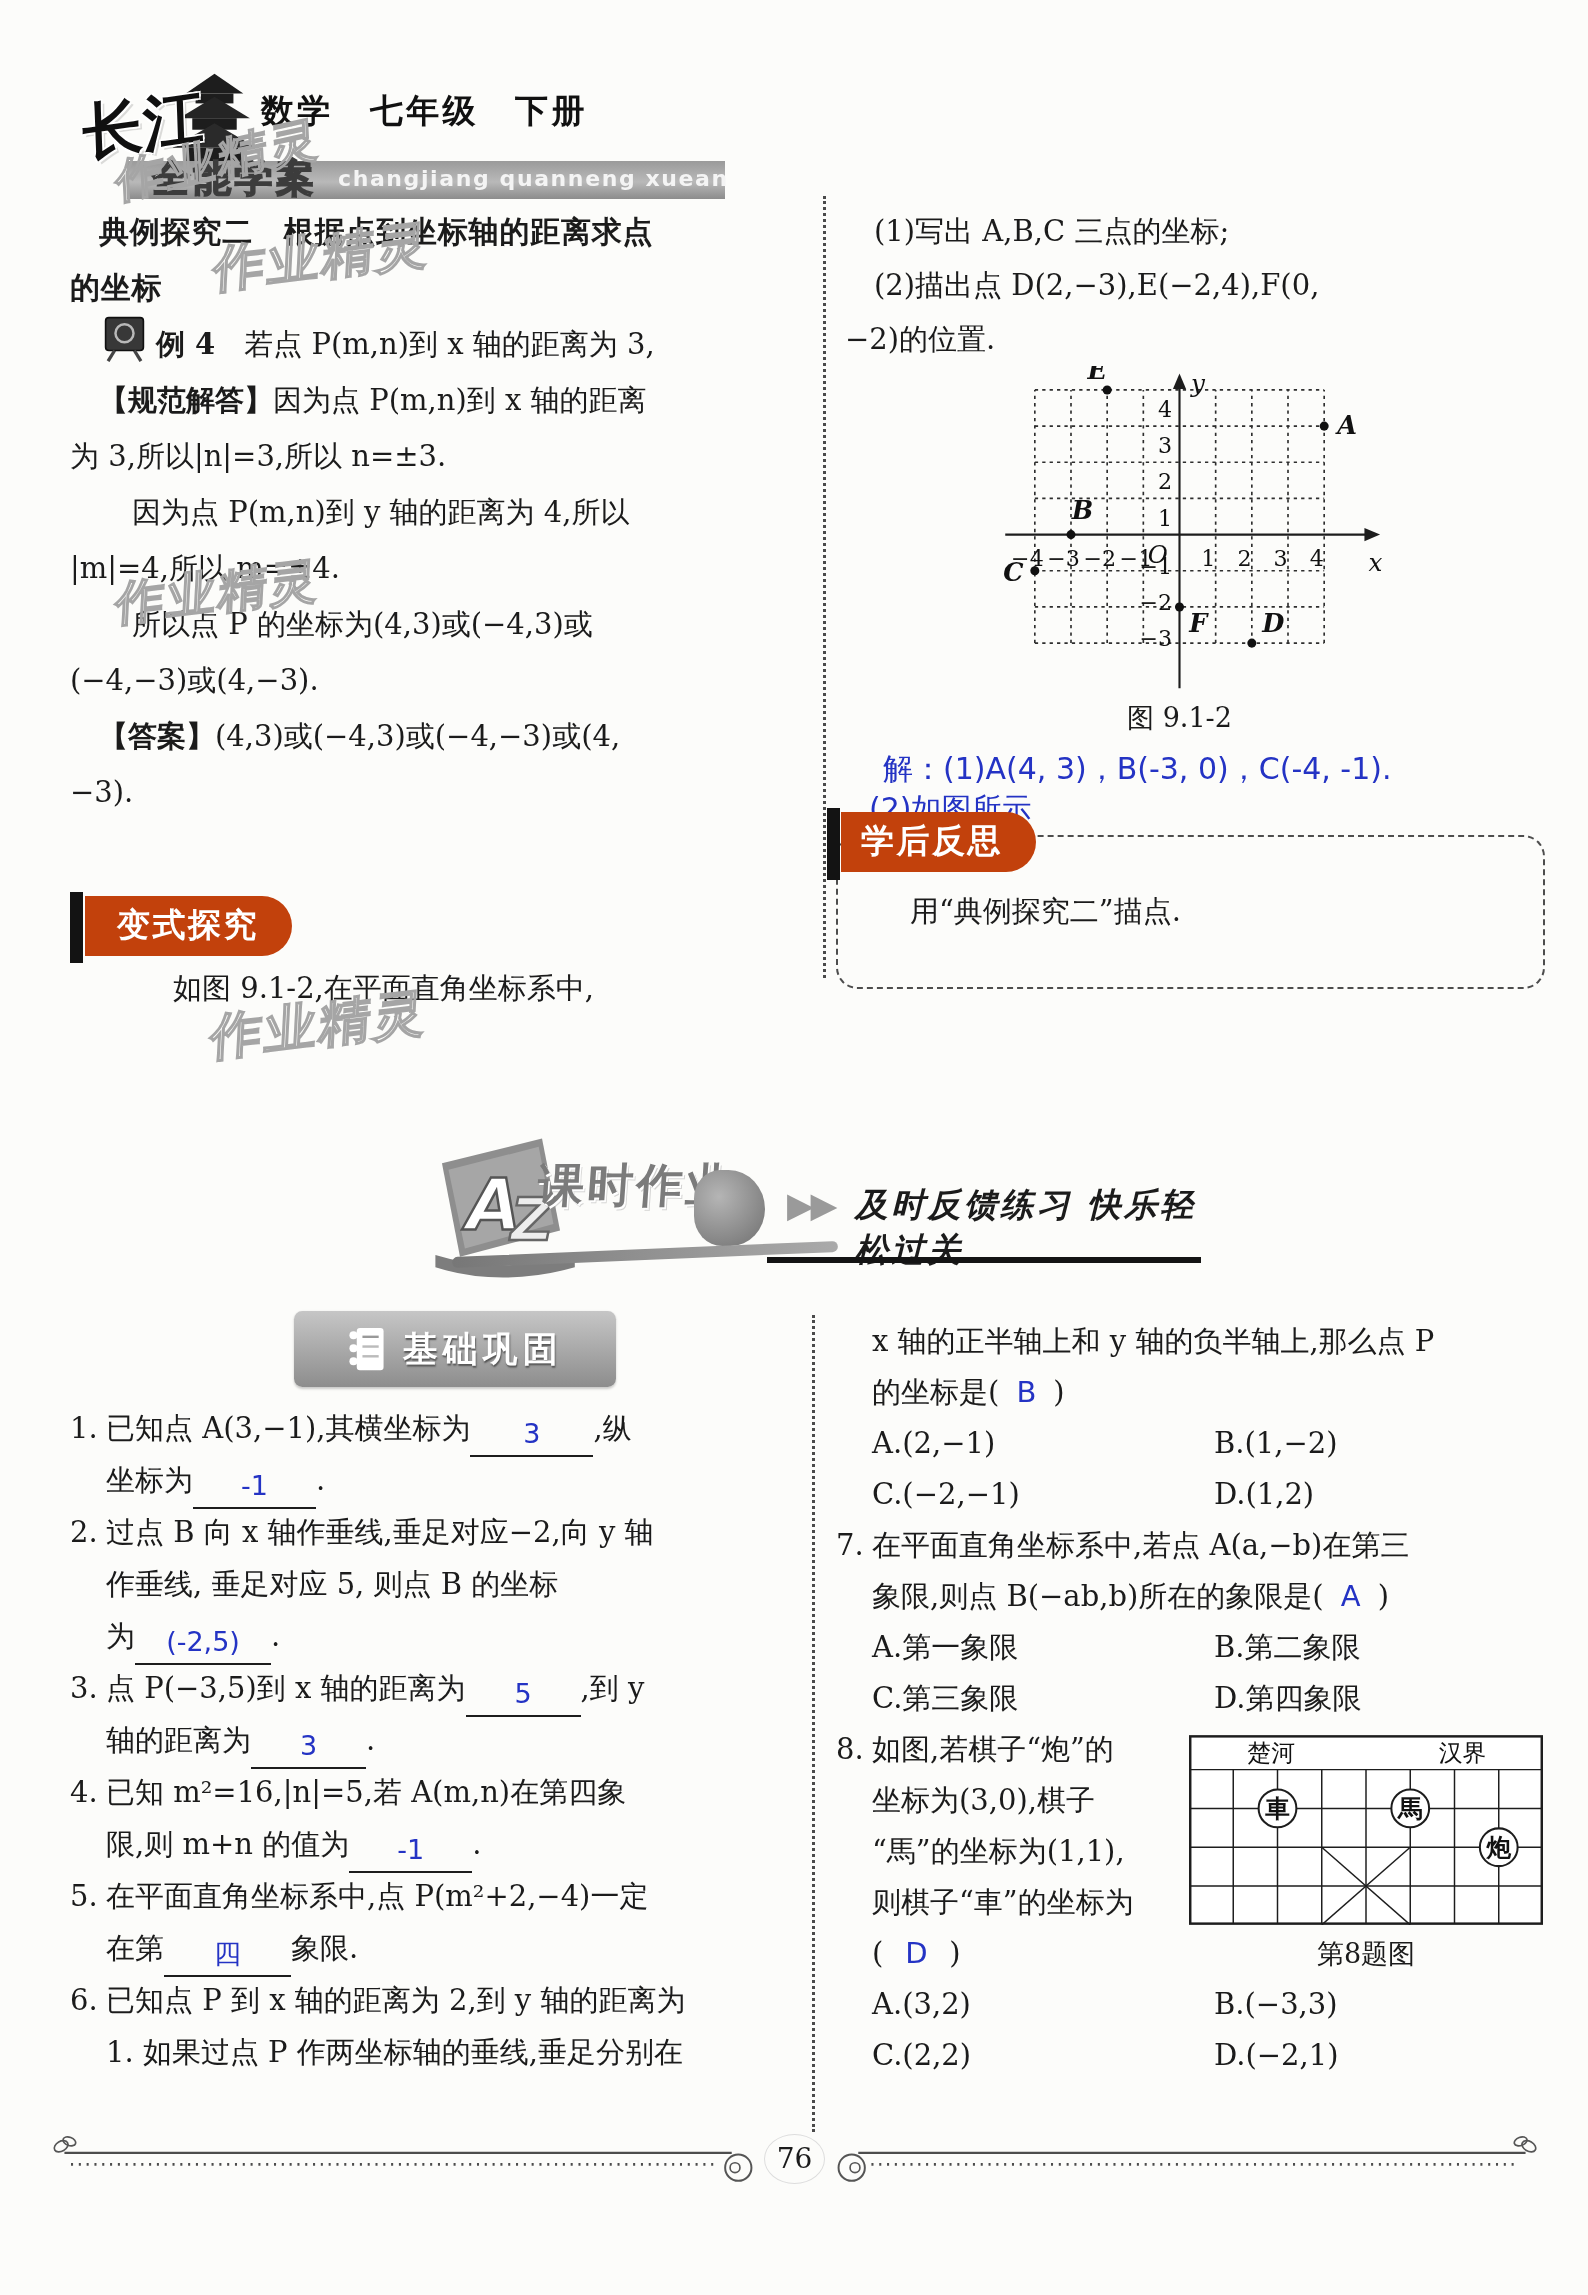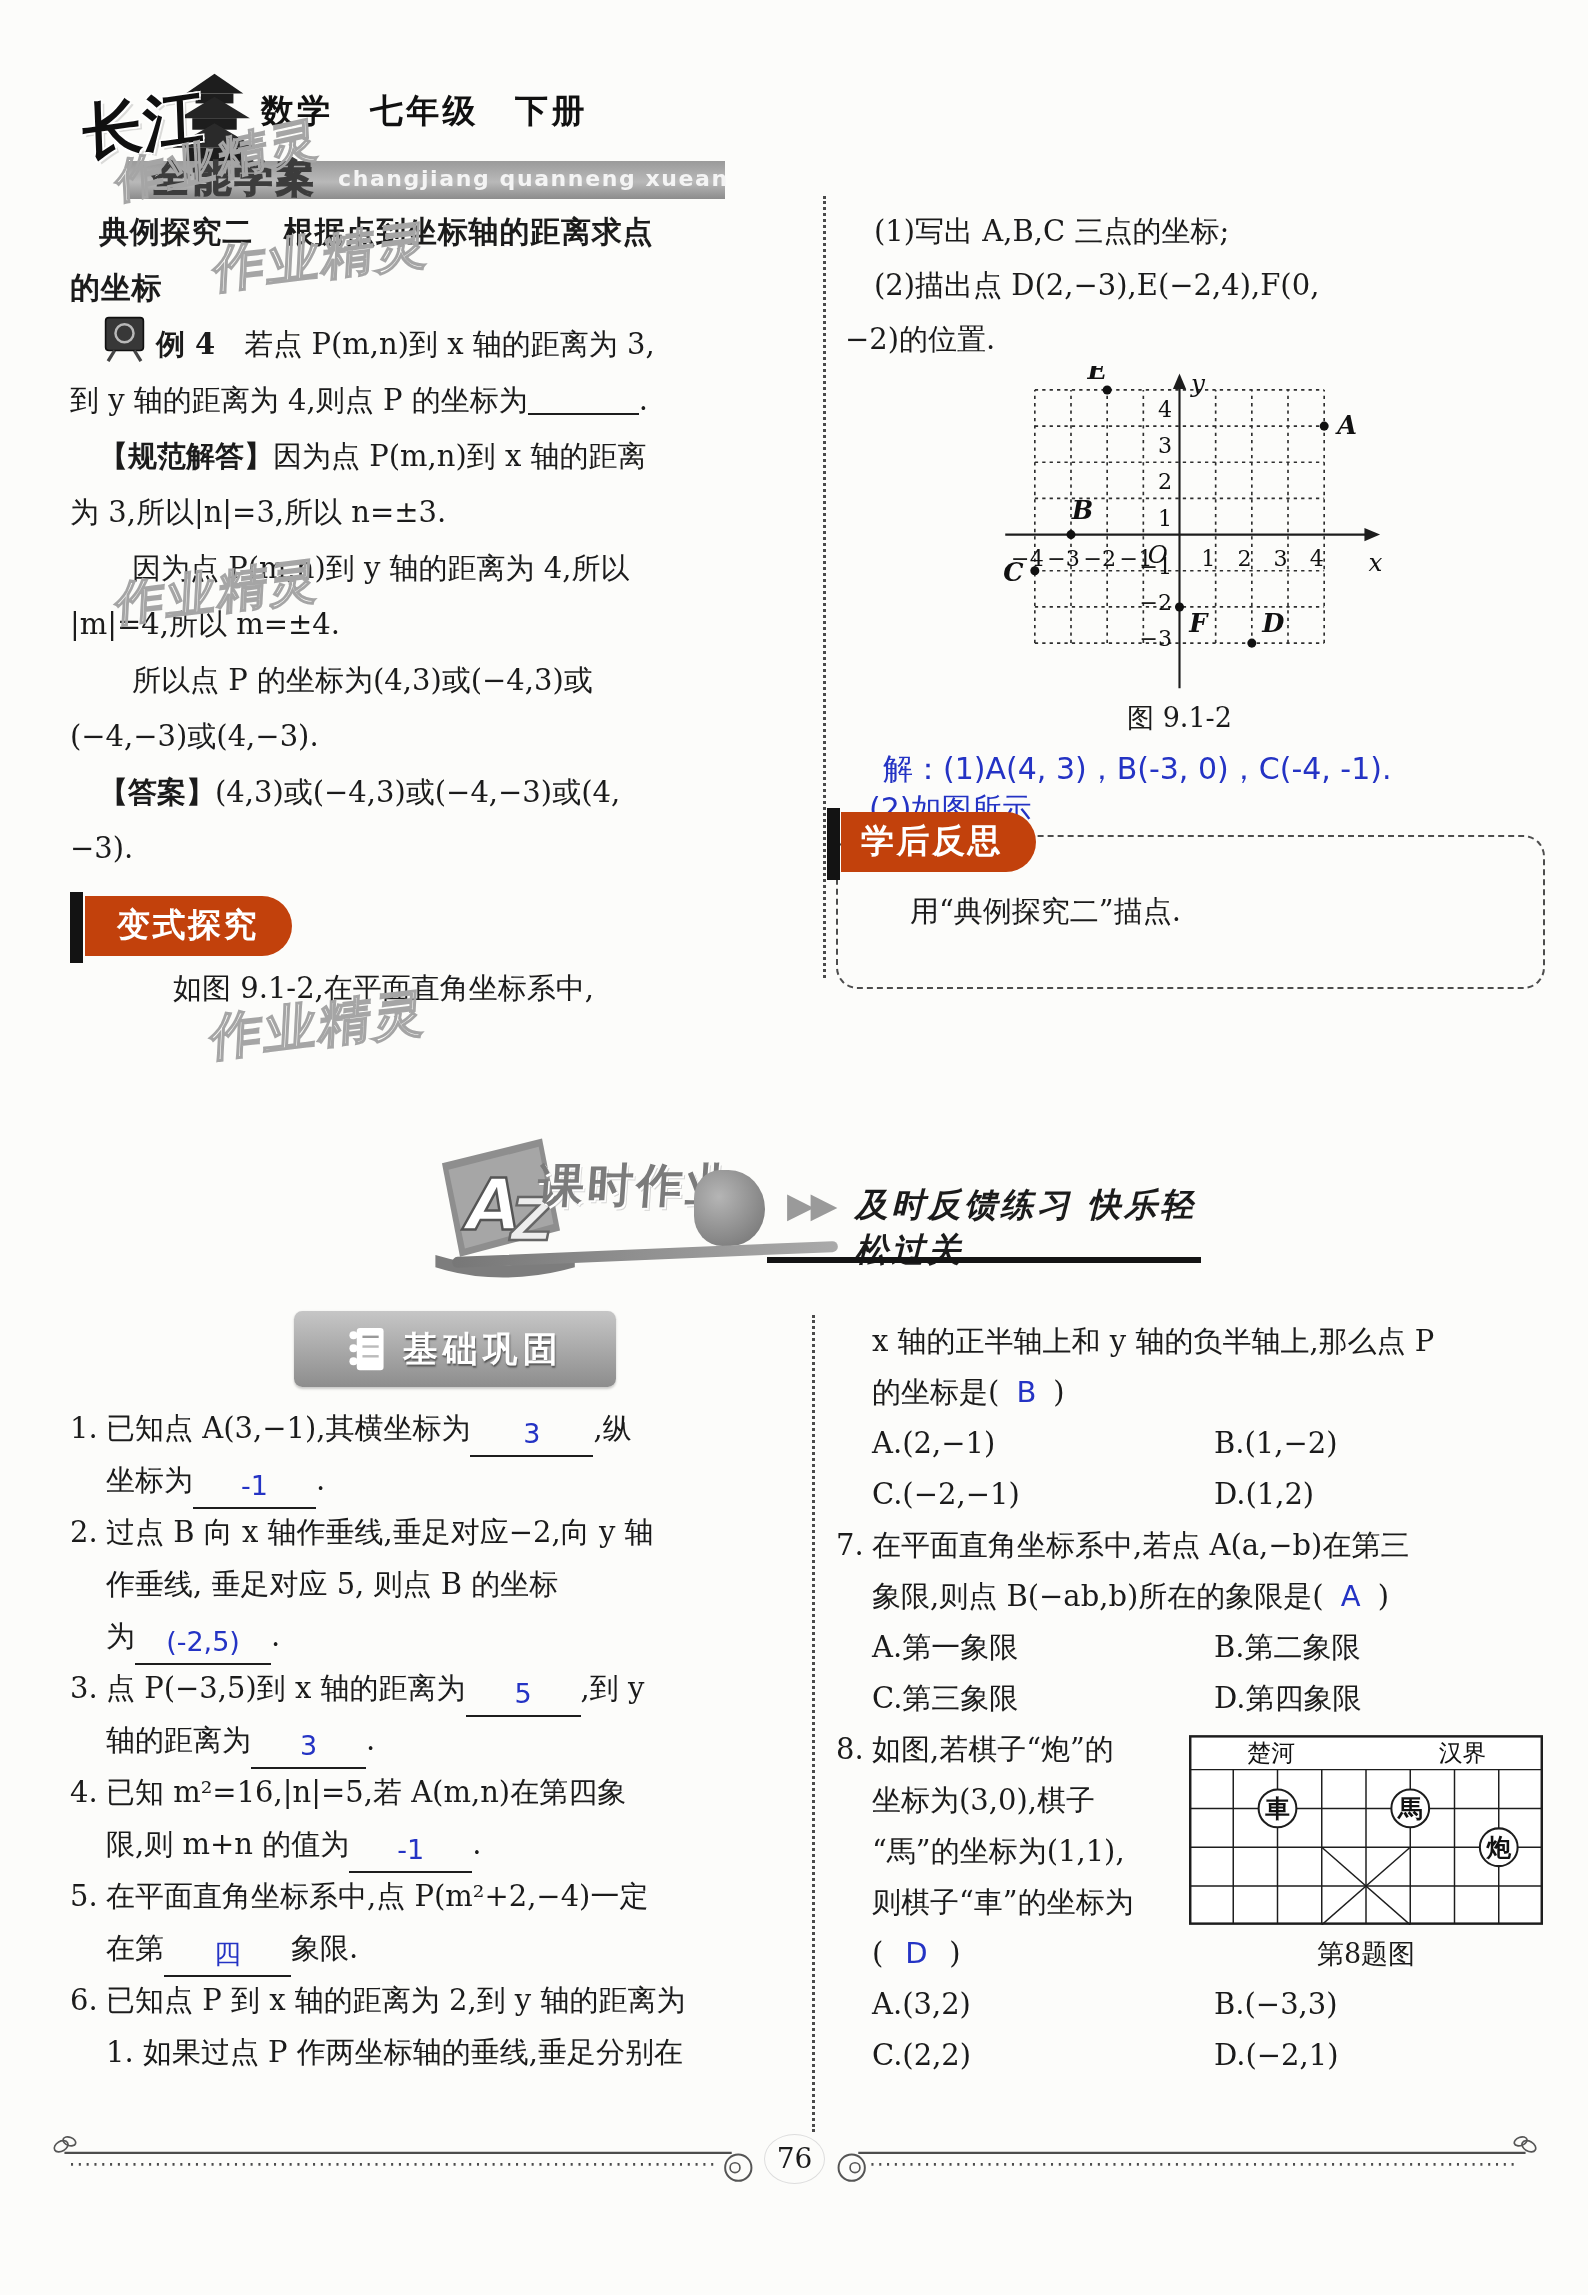--- a/index.html
+++ b/index.html
@@ -122,21 +122,20 @@
     <div class="ln hd ind1">典例探究二　根据点到坐标轴的距离求点</div>
     <div class="ln hd">的坐标</div>
     <div class="ln" style="padding-left:33px;">
       <svg class="ex4icon" width="43" height="46" viewBox="0 0 52 56">
         <rect x="3" y="2" width="46" height="40" rx="4" fill="#383838" stroke="#111" stroke-width="2"></rect>
         <circle cx="26" cy="21" r="11" fill="none" stroke="#b9b9b9" stroke-width="3"></circle>
         <line x1="14" y1="42" x2="6" y2="55" stroke="#444" stroke-width="4"></line>
         <line x1="38" y1="42" x2="46" y2="55" stroke="#444" stroke-width="4"></line>
       </svg><span class="bold">例 4</span><span>　若点 P(m,n)到 x 轴的距离为 3,</span>
     </div>
-    <div class="ln"><span>到 y 轴的距离为 4,则点 P 的坐标为</span><span class="blk" style="width:111px;"></span><span>.</span></div>
     <div class="ln ind1"><span class="bold">【规范解答】</span><span>因为点 P(m,n)到 x 轴的距离</span></div>
     <div class="ln">为 3,所以|n|=3,所以 n=±3.</div>
     <div class="ln ind2">因为点 P(m,n)到 y 轴的距离为 4,所以</div>
     <div class="ln">|m|=4,所以 m=±4.</div>
     <div class="ln ind2">所以点 P 的坐标为(4,3)或(−4,3)或</div>
     <div class="ln">(−4,−3)或(4,−3).</div>
     <div class="ln ind1"><span class="bold">【答案】</span><span>(4,3)或(−4,3)或(−4,−3)或(4,</span></div>
     <div class="ln">−3).</div>
   </div>
 

